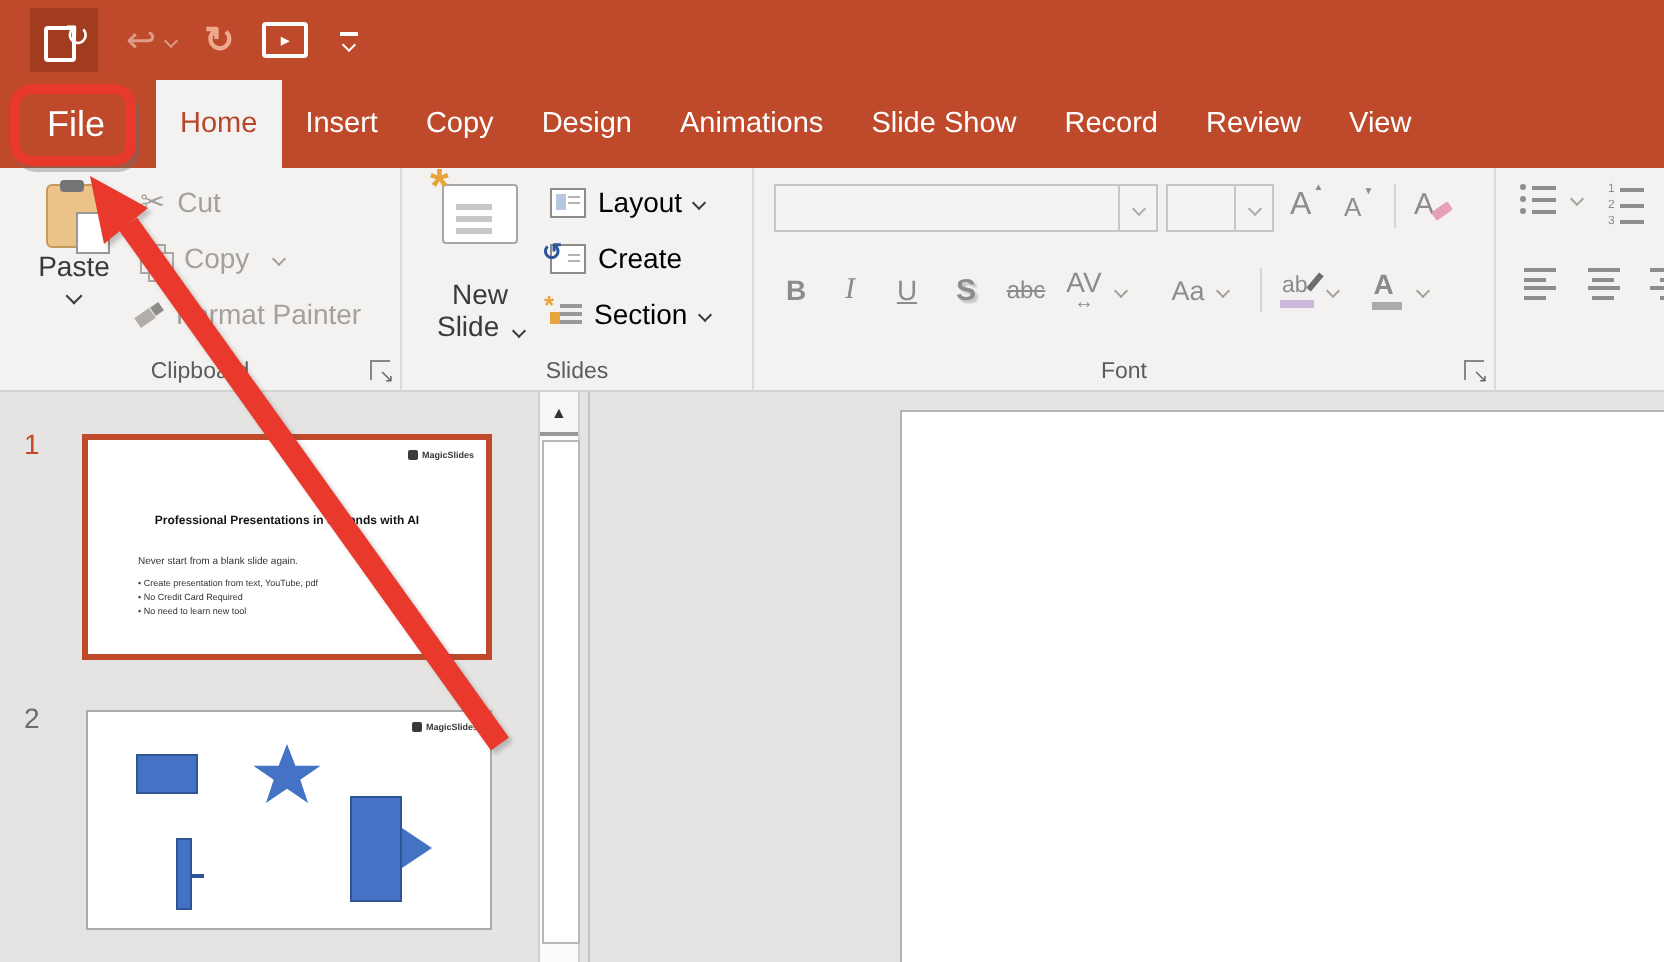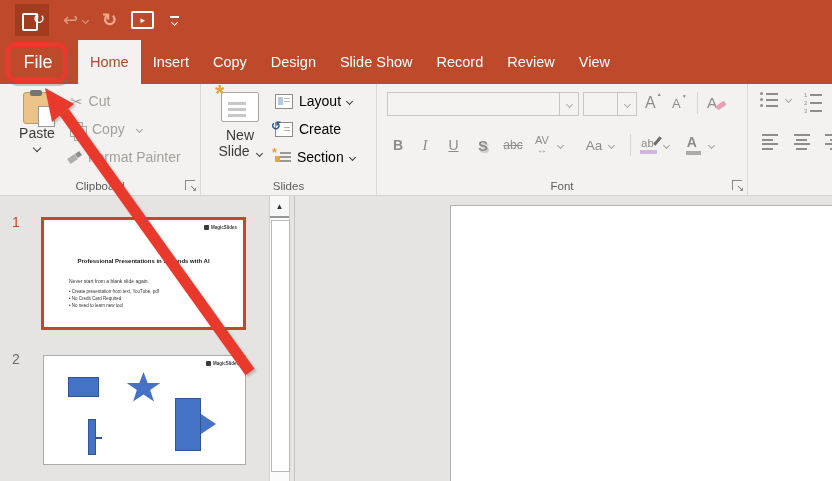--- a/index.html
+++ b/index.html
@@ -63,21 +63,21 @@
   .sect-ic .s{position:absolute;left:-3px;top:-6px;color:#E8A33D;font-size:13px;font-weight:bold}
   
   .combo{position:absolute;height:24px;background:#F4F3F2;border:1px solid #C8C6C4;box-sizing:border-box}
   .combo .dd{position:absolute;right:0;top:0;bottom:0;width:18px;border-left:1px solid #C8C6C4;
              display:flex;align-items:center;justify-content:center;color:#AEACAA}
   .fbtn{display:flex;align-items:center;justify-content:center;color:#8E8C8A;font-size:14px;position:relative}
   .fsz{position:relative;color:#8E8C8A}
   .fsz .caret{position:absolute;top:-3px;right:-6px;font-size:5px;color:#8E8C8A}
   .eraser{position:absolute;right:-9px;bottom:3px;width:10px;height:5px;background:#E7A0B5;border-radius:1px;transform:rotate(-35deg)}
   .av-stack{display:flex;flex-direction:column;align-items:center;line-height:1;color:#8E8C8A}
-  .av-stack .t{font-size:11px;letter-spacing:0}
+  .av-stack .t{font-size:14px;letter-spacing:0}
   .av-stack .b{font-size:10px;margin-top:-1px}
   .hl-ic{position:relative;color:#8E8C8A;font-size:11.5px;padding-bottom:5px}
   .hl-bar{position:absolute;left:-1px;bottom:0;width:17px;height:3.5px;background:#CBB8DC}
   .hl-pen{position:absolute;right:-5px;top:-1px;width:3px;height:10px;background:#6F6D6B;transform:rotate(40deg)}
   .fc-ic{position:relative;color:#8E8C8A;font-size:14px;font-weight:bold;padding-bottom:5px;line-height:1.1}
   .fc-bar{position:absolute;left:-1px;bottom:0;width:15px;height:4px;background:#ADABA9}
   .vsep2{position:absolute;width:1px;height:22px;background:#D8D6D4}
   
   .pline{height:2px;background:#8F8D8B}
   .blt-row{display:flex;align-items:center;gap:3px;margin-bottom:3px}
@@ -146,20 +146,21 @@
 
   <div class="tabrow">
     <div class="file-tab">
       <span>File</span>
     </div>
     <div class="tabs">
       <div class="tab active">Home</div>
       <div class="tab">Insert</div>
       <div class="tab">Copy</div>
       <div class="tab">Design</div>
+      <div class="tab">Animations</div>
       <div class="tab">Slide Show</div>
       <div class="tab">Record</div>
       <div class="tab">Review</div>
       <div class="tab">View</div>
     </div>
   </div>
 
   <div class="ribbon">
 
     <div class="rgroup" style="left:0;width:201px">
@@ -192,21 +193,21 @@
           <span>↘</span>
         </div>
     </div>
 
     <div class="rgroup" style="left:201px;width:176px">
       <div class="bigbtn" style="left:10px;top:8px;width:58px">
         <div class="ns-ic">
           <span class="sparkle">*</span>
           <div class="ns-lines"></div>
         </div>
-        <div style="margin-top:5px;line-height:1.15;text-align:center">
+        <div style="margin-top:17px;line-height:1.15;text-align:center">
           <span>New</span><br>
           <span>Slide</span>
           <span class="chev sm" style="color:#3B3A39;margin-left:3px"></span>
         </div>
       </div>
       <div class="smallrow" style="left:74px;top:6px">
         <span class="mini-slide">
             <span class="inner"></span>
             <span class="lines"></span>
           </span>

